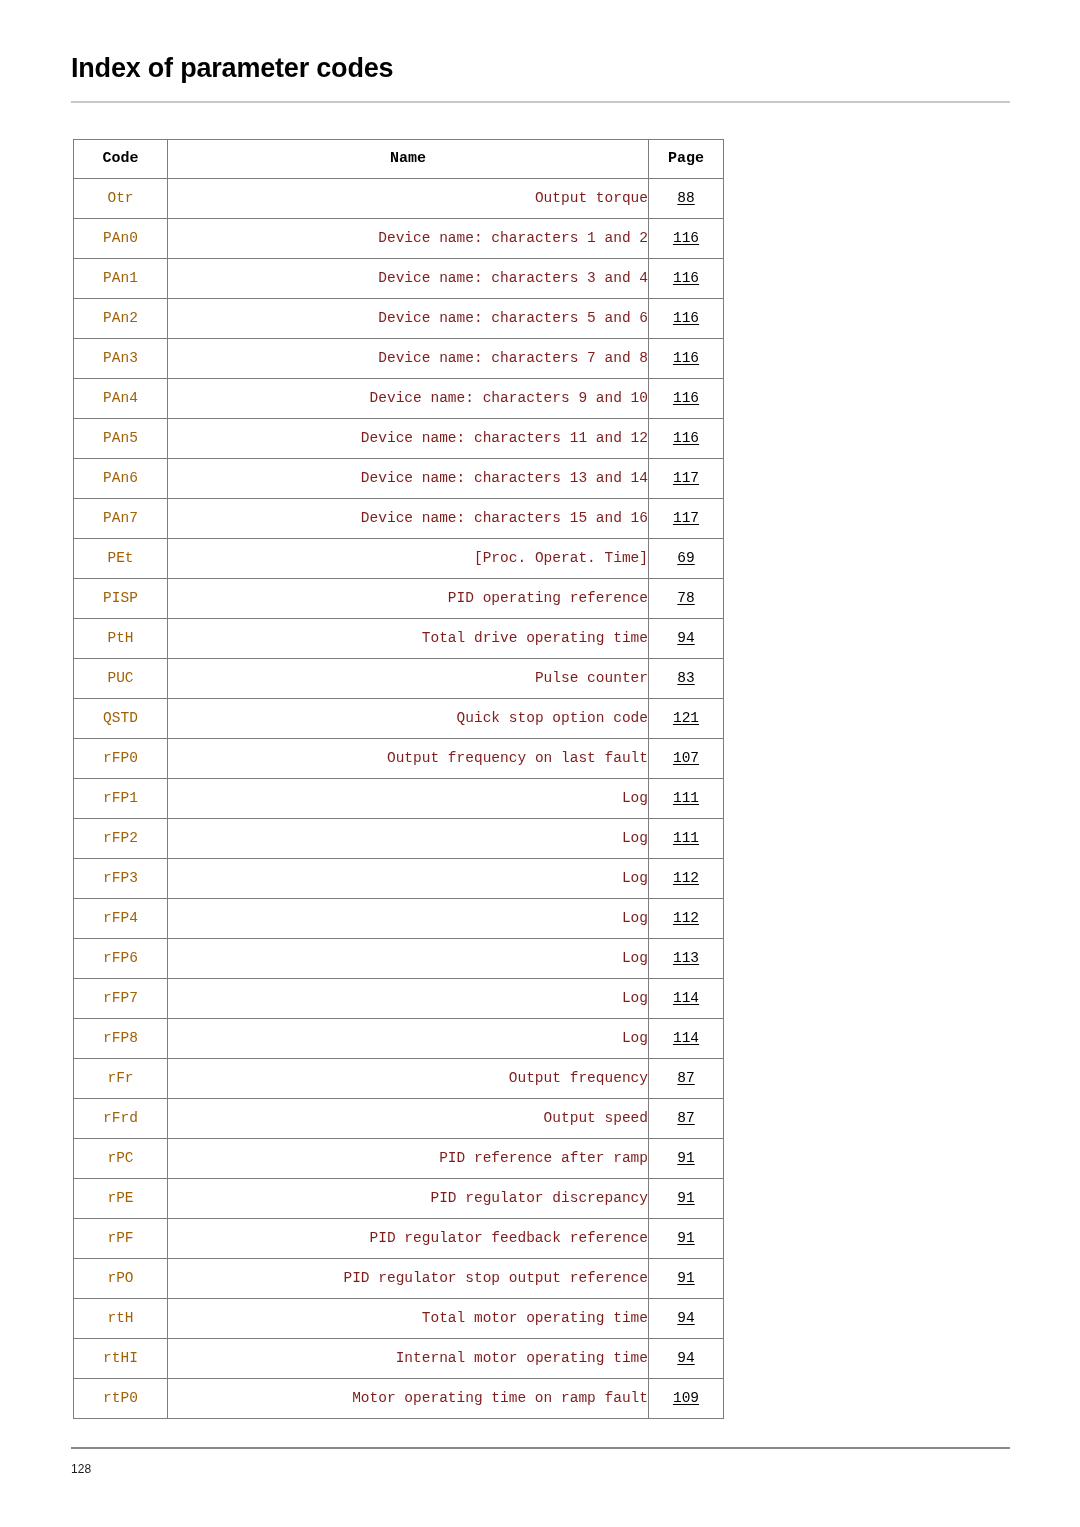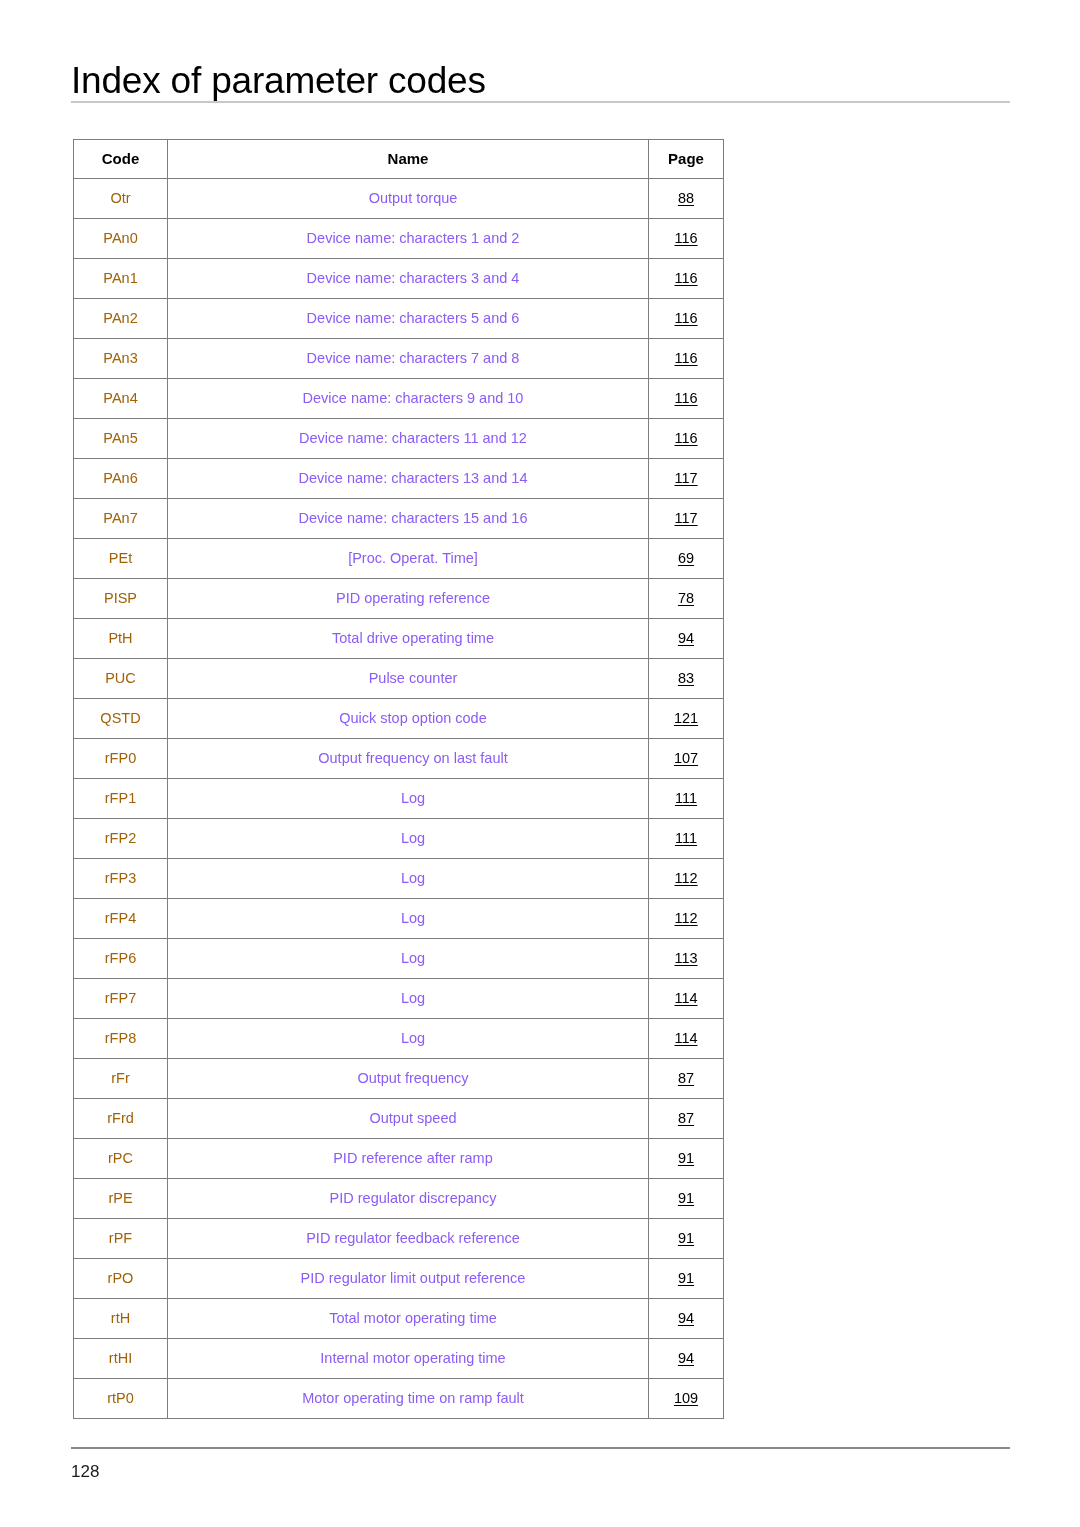--- a/index.html
+++ b/index.html
@@ -17,22 +17,22 @@
   .page {
     position: relative;
     width: 1080px;
     height: 1527px;
     box-sizing: border-box;
   }
   .page-title {
     position: absolute;
     left: 71px;
     top: 36px;
-    font-size: 37px;
-    font-weight: normal;
+    font-size: 27px;
+    font-weight: bold;
     color: #000000;
     letter-spacing: -0.2px;
     line-height: 1.1;
   }
   .header-rule {
     position: absolute;
     left: 71px;
     top: 101px;
     width: 939px;
     height: 2px;
@@ -43,31 +43,32 @@
     left: 71px;
     top: 1447px;
     width: 939px;
     height: 2px;
     background: #8a8a8a;
   }
   .footer-pageno {
     position: absolute;
     left: 71px;
     top: 1462px;
-    font-size: 17px;
+    font-size: 12px;
     color: #1a1a1a;
     letter-spacing: 0.1px;
   }
   table.index-table {
     position: absolute;
     left: 73px;
     top: 139px;
     width: 650px;
     border-collapse: collapse;
     table-layout: fixed;
+    font-family: Liberation Mono, monospace;
   }
   table.index-table col.c-code   { width: 94px; }
   table.index-table col.c-name   { width: 481px; }
   table.index-table col.c-page   { width: 75px; }
 
   table.index-table th,
   table.index-table td {
     border: 1px solid #7d7d7d;
     height: 39px;
     padding: 0 0 0 0;
@@ -80,22 +81,22 @@
     font-weight: bold;
     color: #000000;
     text-align: center;
     font-size: 15px;
   }
   table.index-table td.code-cell {
     text-align: center;
     color: #a16207;
   }
   table.index-table td.name-cell {
-    text-align: center;
-    color: #8b5cf6;
+    text-align: right;
+    color: #7f1d1d;
     padding-left: 10px;
   }
   table.index-table td.page-cell {
     text-align: center;
     color: #000000;
   }
   table.index-table td.page-cell .pg {
     text-decoration: underline;
     text-underline-offset: 2px;
   }
@@ -253,21 +254,21 @@
           <td class="name-cell">PID regulator discrepancy</td>
           <td class="page-cell"><span class="pg">91</span></td>
         </tr>
         <tr>
           <td class="code-cell">rPF</td>
           <td class="name-cell">PID regulator feedback reference</td>
           <td class="page-cell"><span class="pg">91</span></td>
         </tr>
         <tr>
           <td class="code-cell">rPO</td>
-          <td class="name-cell">PID regulator limit output reference</td>
+          <td class="name-cell">PID regulator stop output reference</td>
           <td class="page-cell"><span class="pg">91</span></td>
         </tr>
         <tr>
           <td class="code-cell">rtH</td>
           <td class="name-cell">Total motor operating time</td>
           <td class="page-cell"><span class="pg">94</span></td>
         </tr>
         <tr>
           <td class="code-cell">rtHI</td>
           <td class="name-cell">Internal motor operating time</td>

